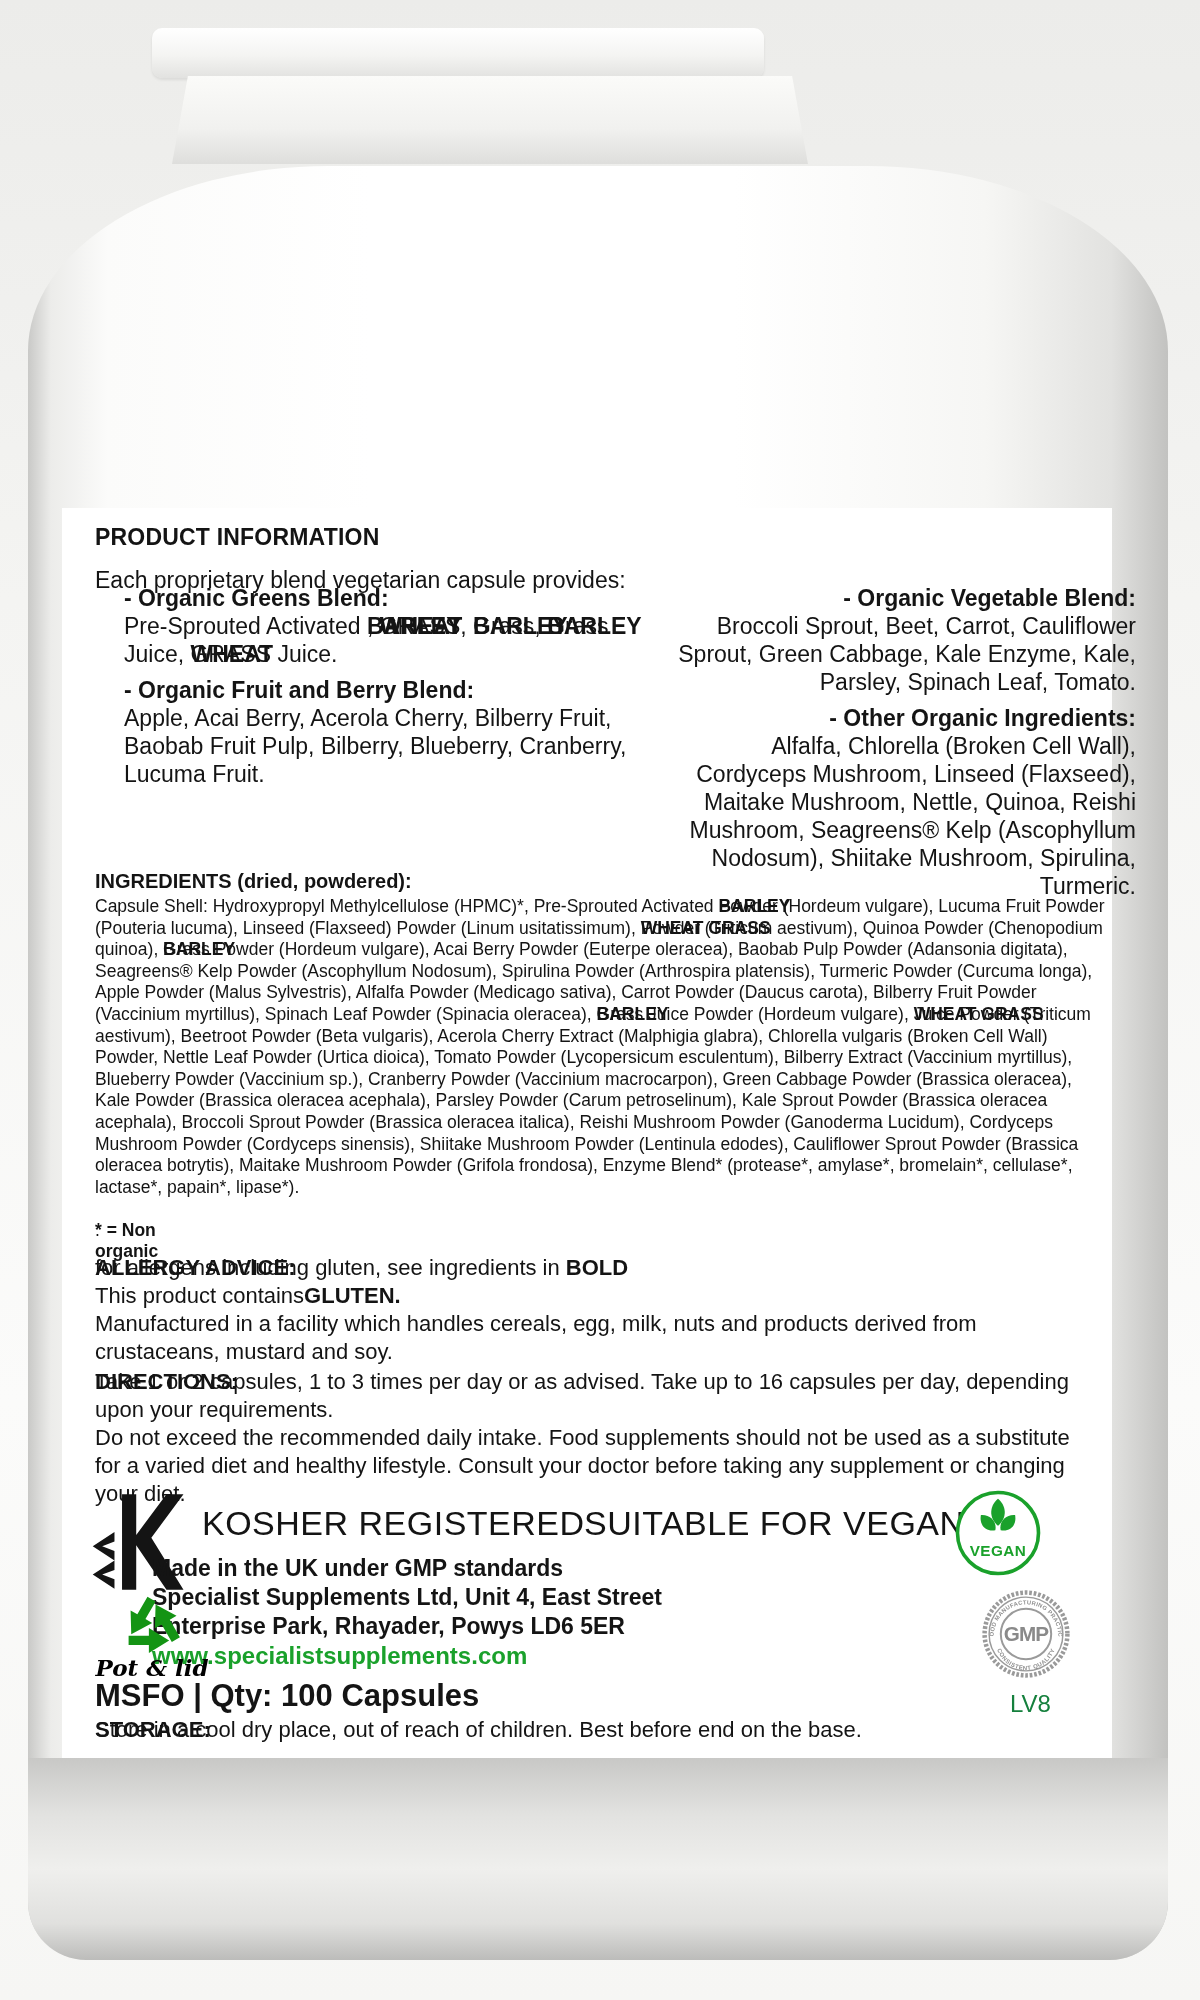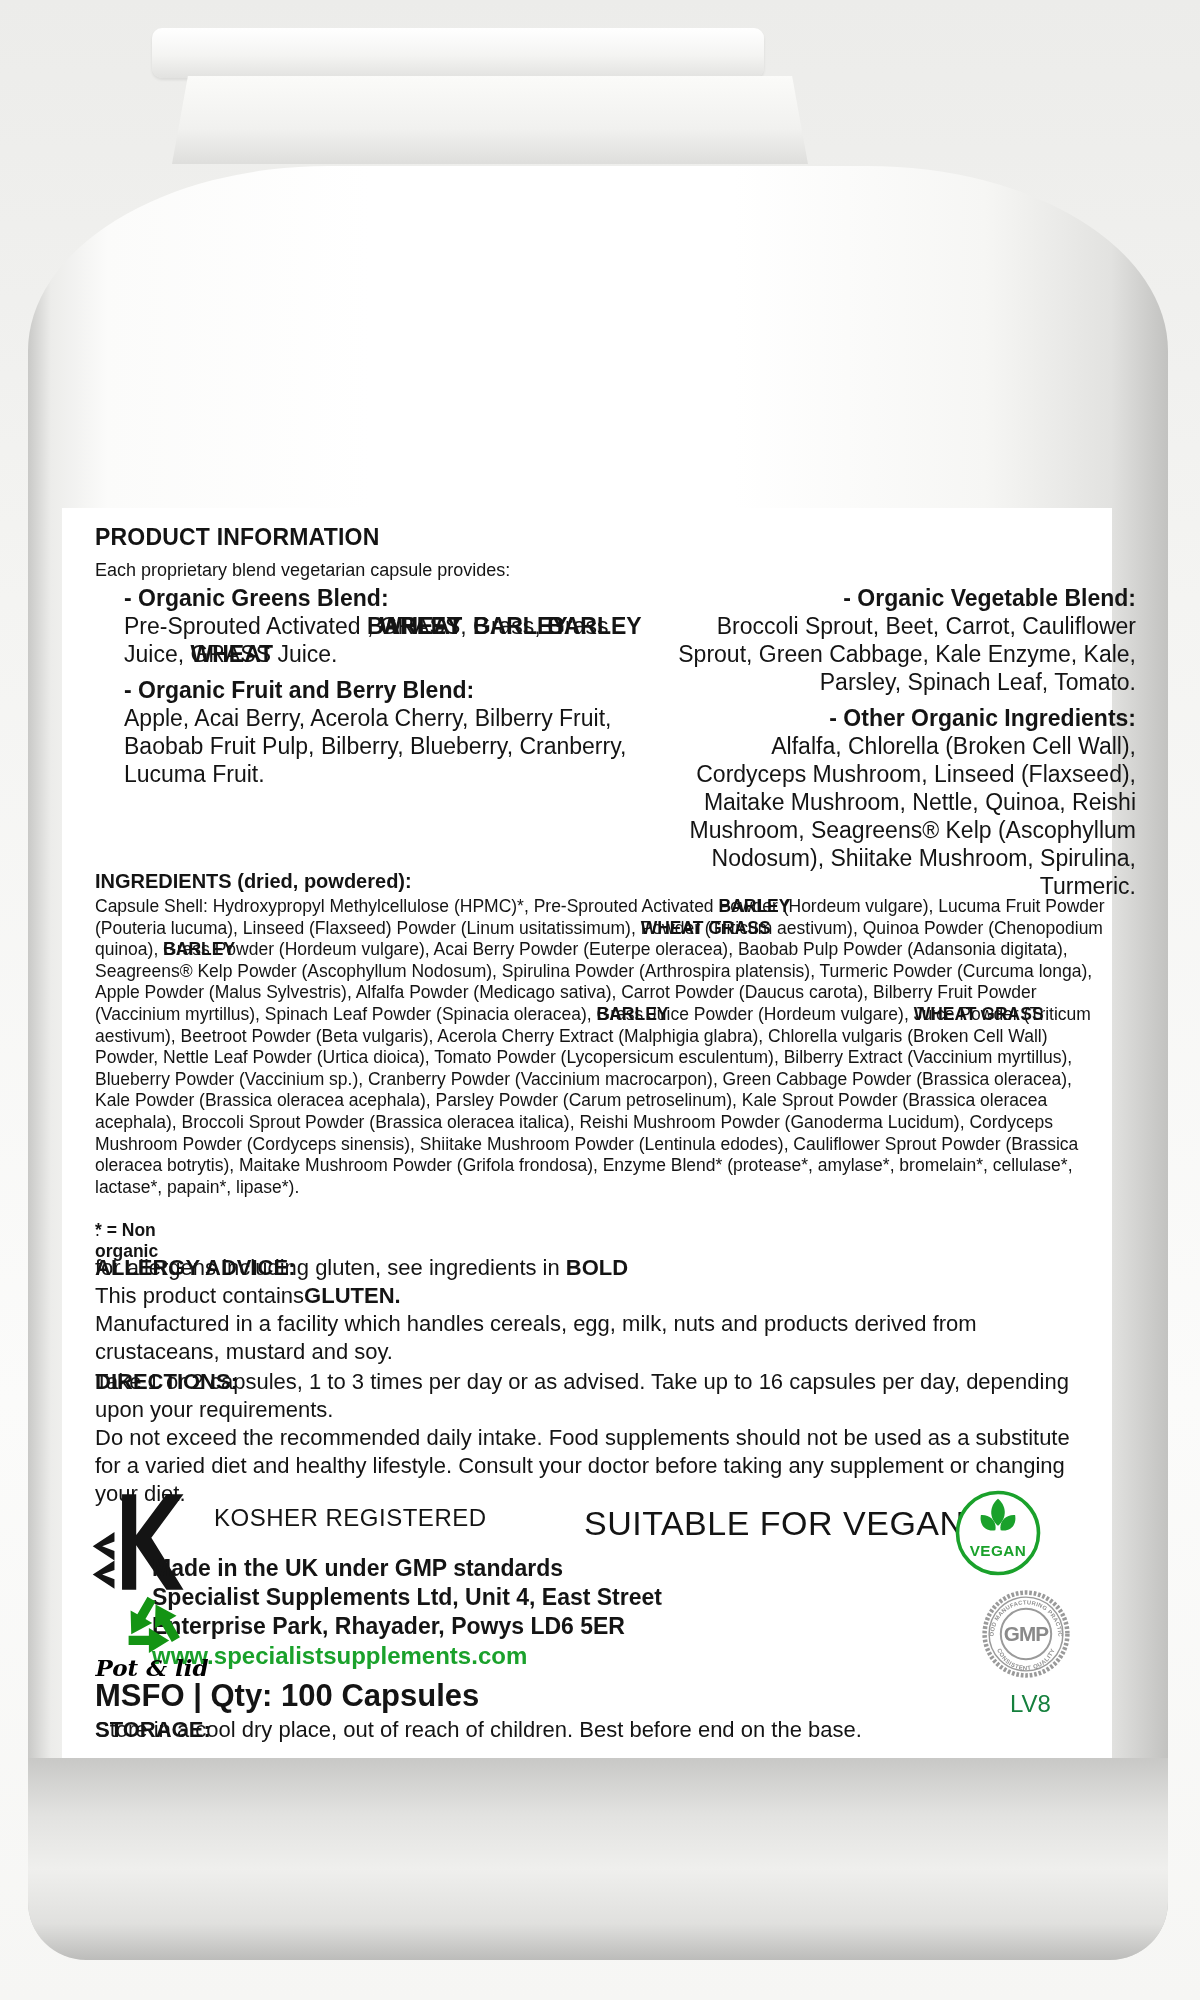--- a/index.html
+++ b/index.html
@@ -23,37 +23,37 @@
     border-radius:0 0 58px 58px;
     background:linear-gradient(90deg,#c9c9c7 0%,#ececea 2%,#fbfbfa 7%,#ffffff 30%,#ffffff 62%,#f6f6f4 84%,#e2e2e0 95%,#c2c2c0 100%);}
   .under-label{left:28px;top:1758px;width:1140px;height:202px;
     border-radius:0 0 58px 58px;
     background:linear-gradient(180deg,#c8c8c6 0%,#e2e2e0 28%,#efefed 55%,#e0e0de 82%,#bcbcba 100%);}
 
   
   .label{left:62px;top:508px;width:1050px;height:1250px;background:#ffffff;}
   .label *{position:absolute;}
   .h-product{left:33px;top:16px;font-size:23px;font-weight:700;letter-spacing:.2px;}
-  .provides{left:33px;top:52px;font-size:18px;}
+  .provides{left:33px;top:59px;font-size:23px;}
   .col{top:76px;line-height:28px;font-size:23px;position:absolute;margin-left:29px;}
   .col > div{position:static;}
   .col-left{left:33px;width:522px;}
   .col-right{left:572px;width:473px;text-align:right;}
   .blend-title{font-weight:700;}
   .blend-gap{margin-top:8px;}
   .h-ingredients{left:33px;top:362px;font-size:20px;font-weight:700;}
   .ing-text{left:33px;top:388px;width:1012px;font-size:17.5px;line-height:21.6px;}
   .ing-note{left:33px;top:712px;font-size:17.5px;}
   .allergy{left:33px;top:746px;width:1000px;font-size:22px;line-height:28px;}
   .allergy > div{position:static;}
   .directions{left:33px;top:860px;width:1000px;font-size:22px;line-height:28px;}
   .directions > div{position:static;}
 
   .kosher-logo{left:26px;top:984px;width:104px;height:100px;}
-  .kosher-text{left:140px;top:996px;font-size:24px;letter-spacing:.5px;margin-left:12px;}
+  .kosher-text{left:140px;top:996px;font-size:34px;letter-spacing:.5px;}
   .vegans-text{left:522px;top:996px;font-size:34px;letter-spacing:.5px;}
   .vegan-badge{left:891px;top:980px;width:90px;height:90px;}
   .gmp-badge{left:919px;top:1081px;width:90px;height:90px;}
 
   .mfr{left:90px;top:1046px;width:980px;text-align:left;line-height:29px;
        font-size:23px;font-weight:700;}
   .mfr > div{position:static;}
   .website{font-size:24px;}
 
   .recycle-icon{left:50px;top:1070px;width:80px;height:78px;}

